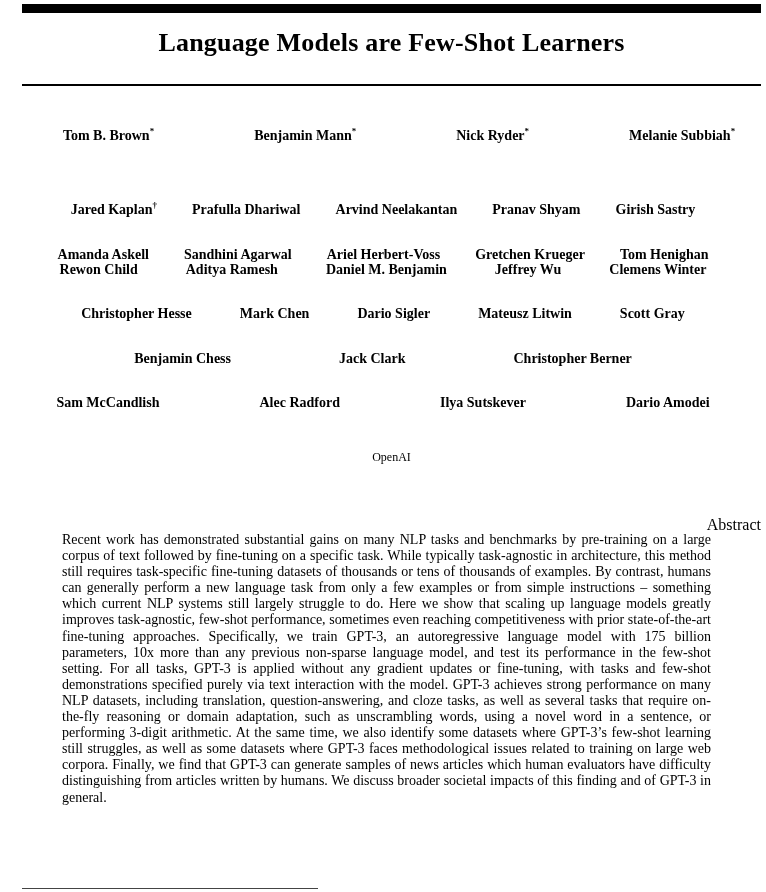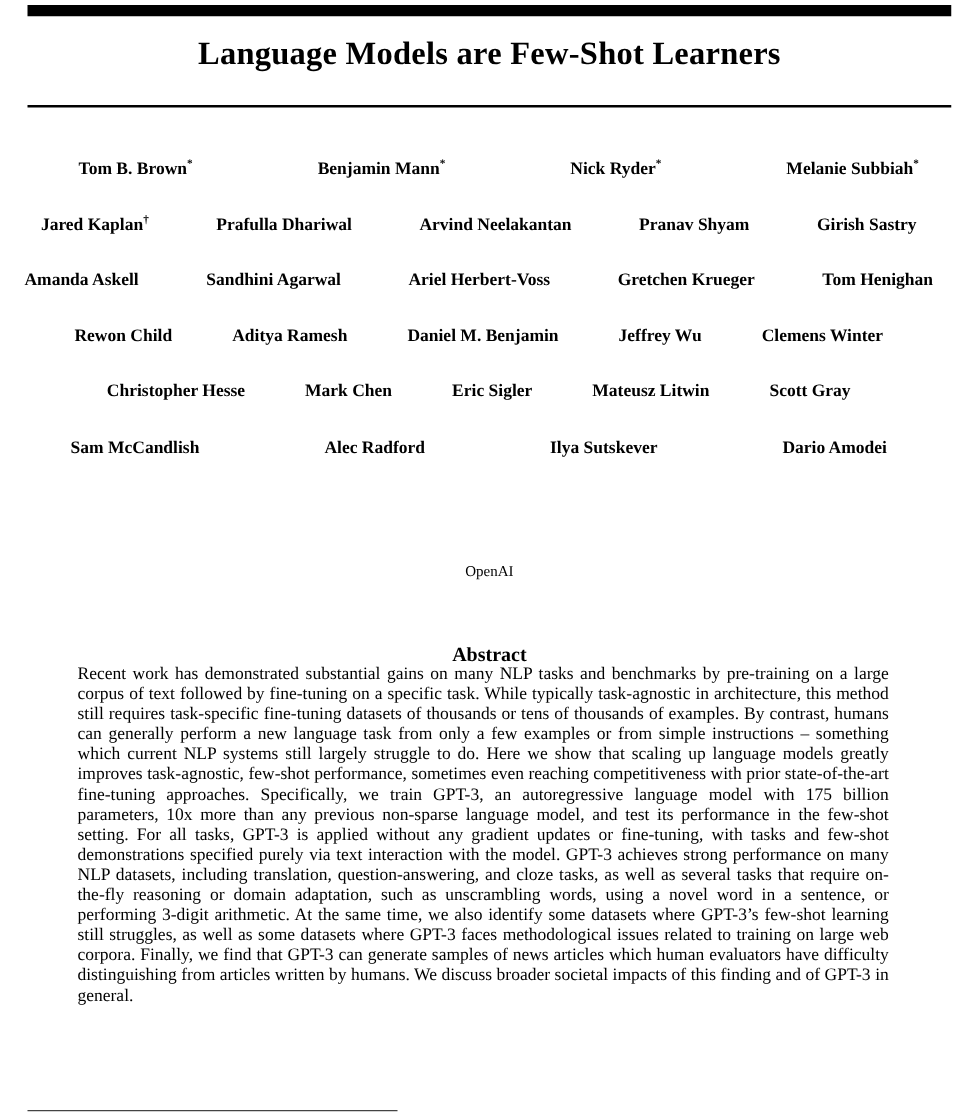--- a/index.html
+++ b/index.html
@@ -59,42 +59,42 @@
     font-weight: bold;
     font-size: 14px;
     line-height: 15px;
     white-space: nowrap;
   }
   .author-row sup {
     font-size: 9px;
     line-height: 0;
   }
   .gap-a { gap: 100px; margin-left: 32px; }
-  .gap-b { gap: 54px; }
+  .gap-b { gap: 35px; align-items: flex-end; }
   .gap-c { gap: 48px; }
   .gap-d { gap: 108px; }
   .gap-e { gap: 100px; }
   .affiliation {
     position: absolute;
     left: 22px;
     top: 450px;
     width: 739px;
     text-align: center;
     font-size: 12px;
     font-weight: normal;
   }
   .abstract-heading {
     position: absolute;
     left: 22px;
     top: 516px;
     width: 739px;
     margin: 0;
-    text-align: center;
+    text-align: right;
     font-size: 16px;
-    font-weight: bold;
+    font-weight: normal;
   }
   .abstract-text {
     position: absolute;
     left: 62px;
     top: 532px;
     width: 649px;
     margin: 0;
     font-size: 14px;
     line-height: 16.1px;
     text-align: justify;
@@ -148,25 +148,30 @@
       <span class="author"><span>Rewon Child</span><sup></sup></span>
       <span class="author"><span>Aditya Ramesh</span><sup></sup></span>
       <span class="author"><span>Daniel M. Benjamin</span><sup></sup></span>
       <span class="author"><span>Jeffrey Wu</span><sup></sup></span>
       <span class="author"><span>Clemens Winter</span><sup></sup></span>
     </div>
 
     <div class="author-row gap-c">
       <span class="author"><span>Christopher Hesse</span><sup></sup></span>
       <span class="author"><span>Mark Chen</span><sup></sup></span>
-      <span class="author"><span>Eric Sigler</span><sup></sup></span>
+      <span class="author"><span>Dario Sigler</span><sup></sup></span>
       <span class="author"><span>Mateusz Litwin</span><sup></sup></span>
       <span class="author"><span>Scott Gray</span><sup></sup></span>
     </div>
 
+    <div class="author-row gap-d">
+      <span class="author"><span>Benjamin Chess</span><sup></sup></span>
+      <span class="author"><span>Jack Clark</span><sup></sup></span>
+      <span class="author"><span>Christopher Berner</span><sup></sup></span>
+    </div>
 
     <div class="author-row gap-e">
       <span class="author"><span>Sam McCandlish</span><sup></sup></span>
       <span class="author"><span>Alec Radford</span><sup></sup></span>
       <span class="author"><span>Ilya Sutskever</span><sup></sup></span>
       <span class="author"><span>Dario Amodei</span><sup></sup></span>
     </div>
 
   </div>
 

